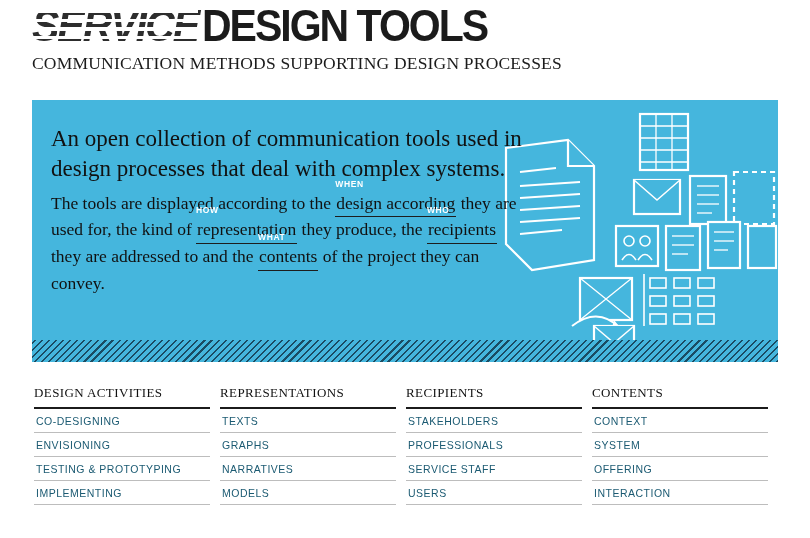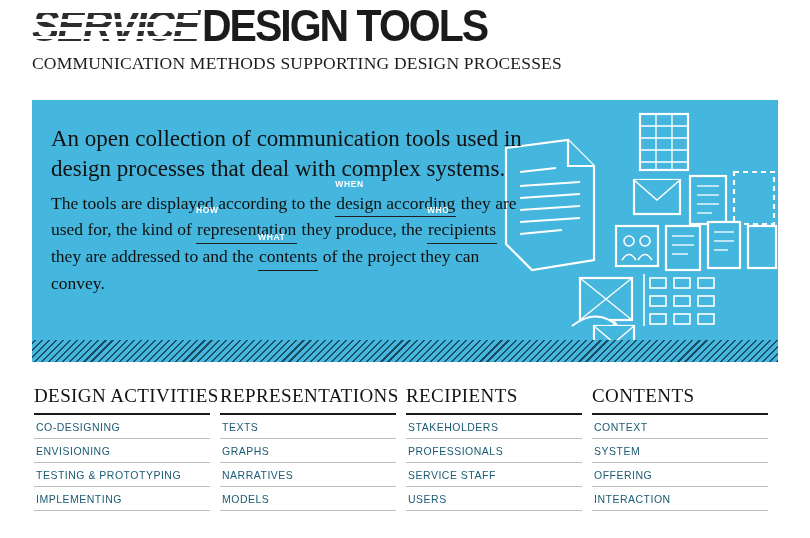--- a/index.html
+++ b/index.html
@@ -151,21 +151,21 @@
     display: flex;
     gap: 0;
   }
   .col {
     width: 186px;
     padding-right: 10px;
     box-sizing: border-box;
   }
   .col-head {
     font-family: "Liberation Serif", serif;
-    font-size: 19px;
+    font-size: 13px;
     letter-spacing: 0.4px;
     color: #111111;
     padding-bottom: 6px;
     border-bottom: 2px solid #1b1b1b;
     white-space: nowrap;
   }
   .col-item {
     font-family: "Liberation Sans", sans-serif;
     font-size: 10.5px;
     letter-spacing: 0.5px;

